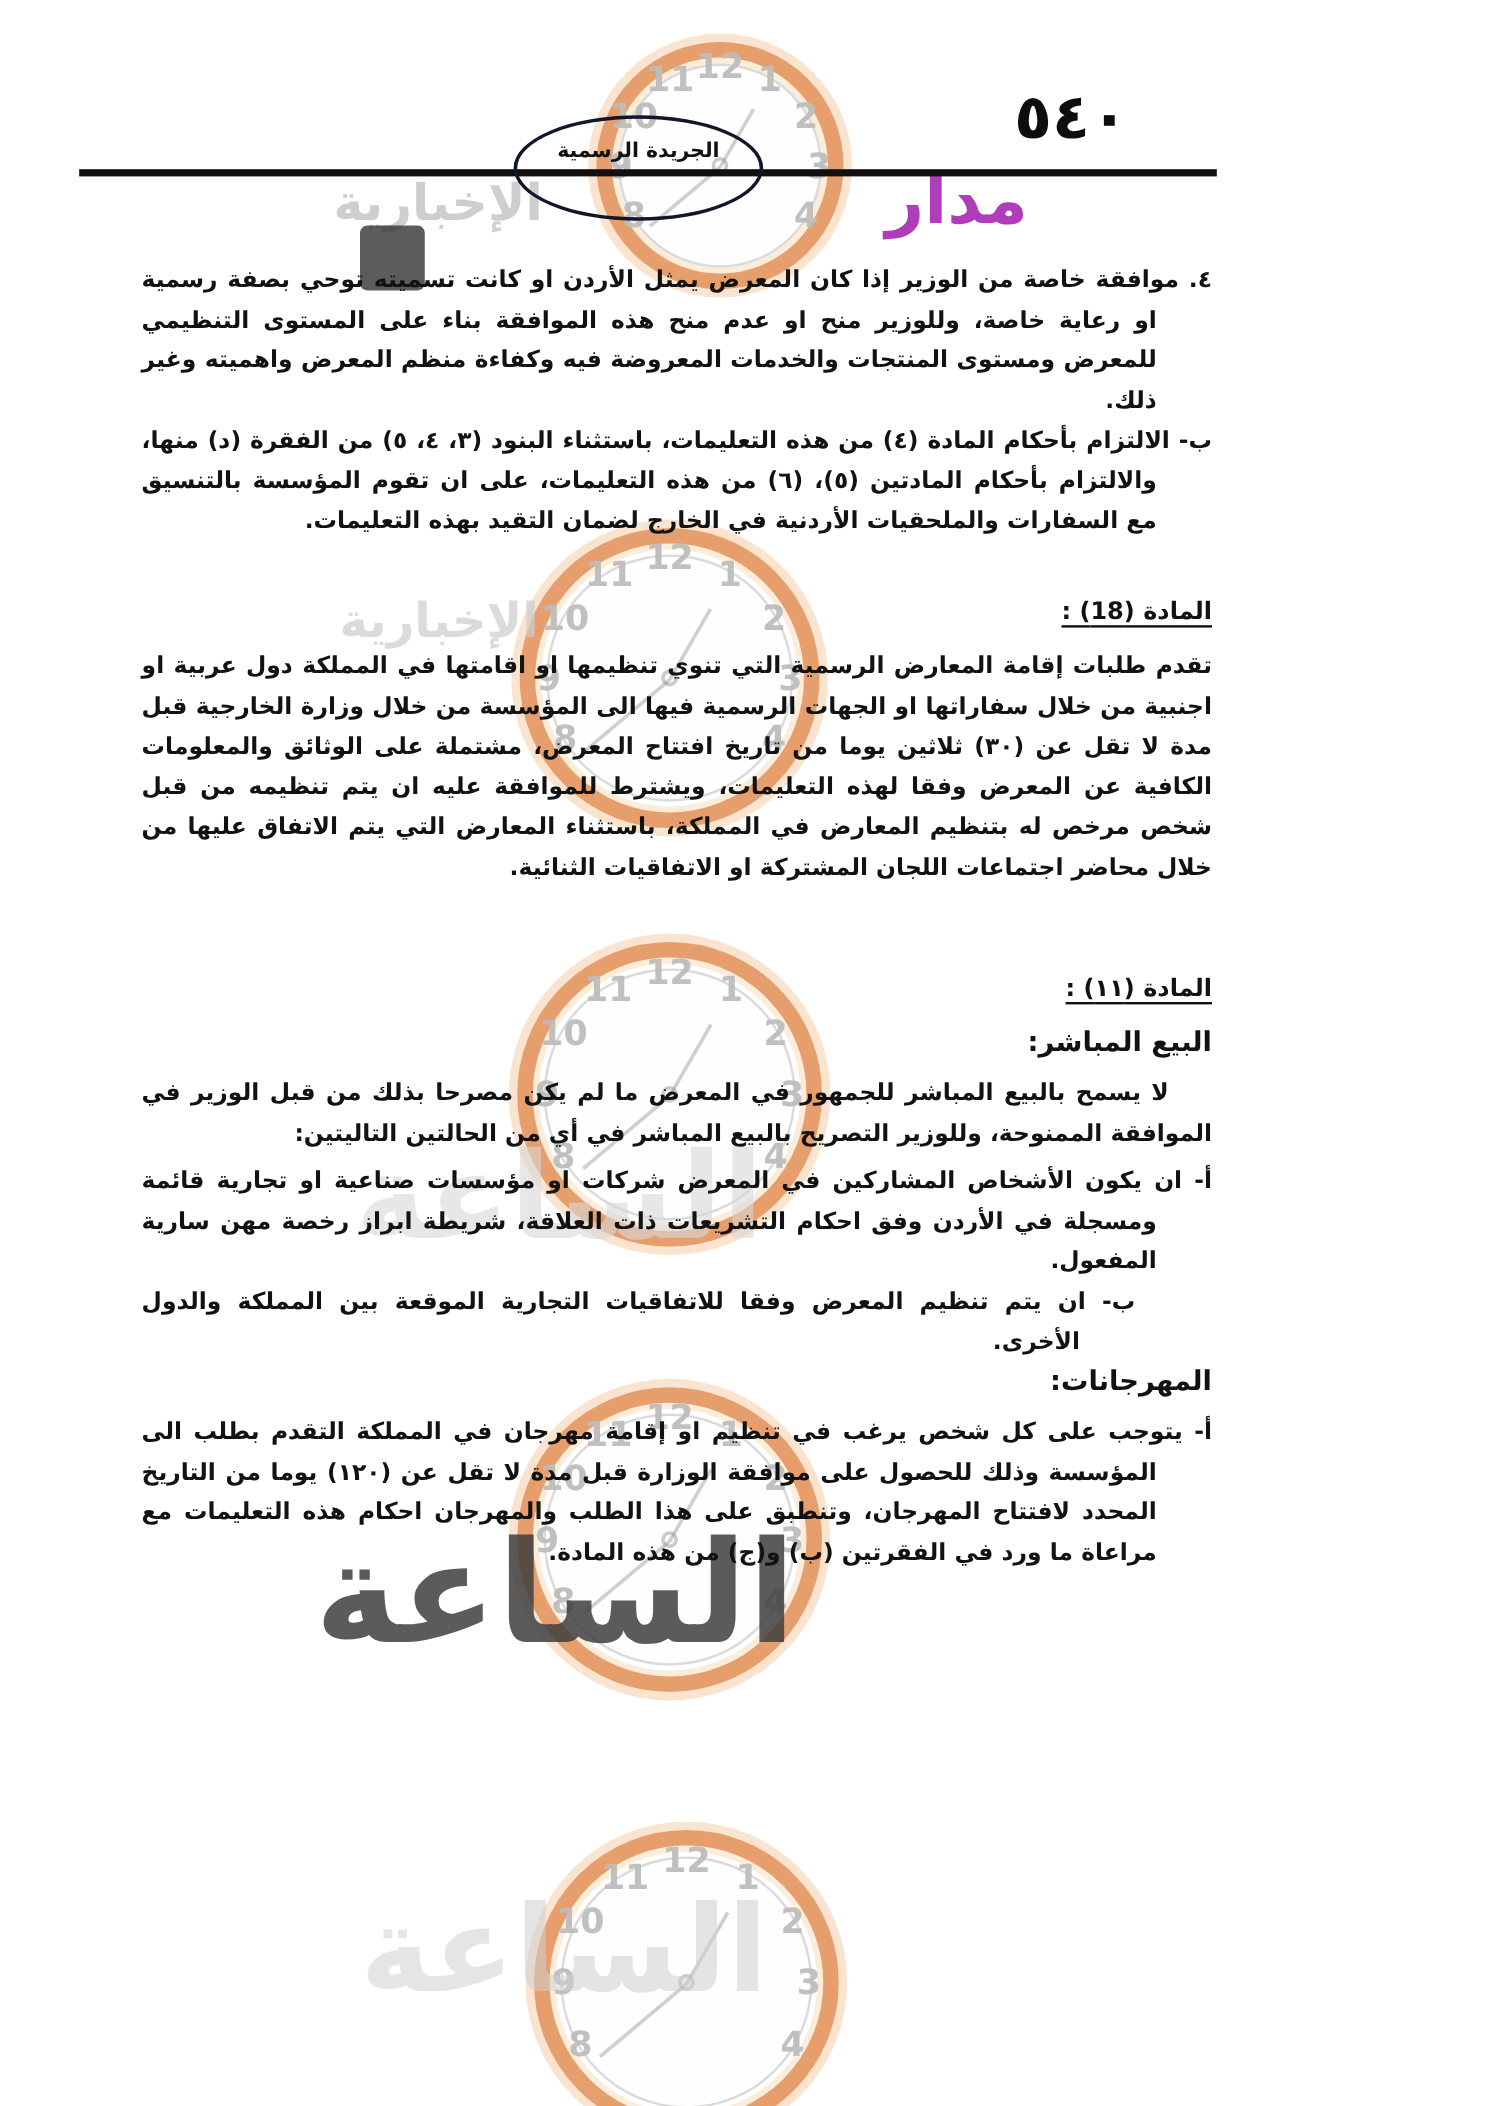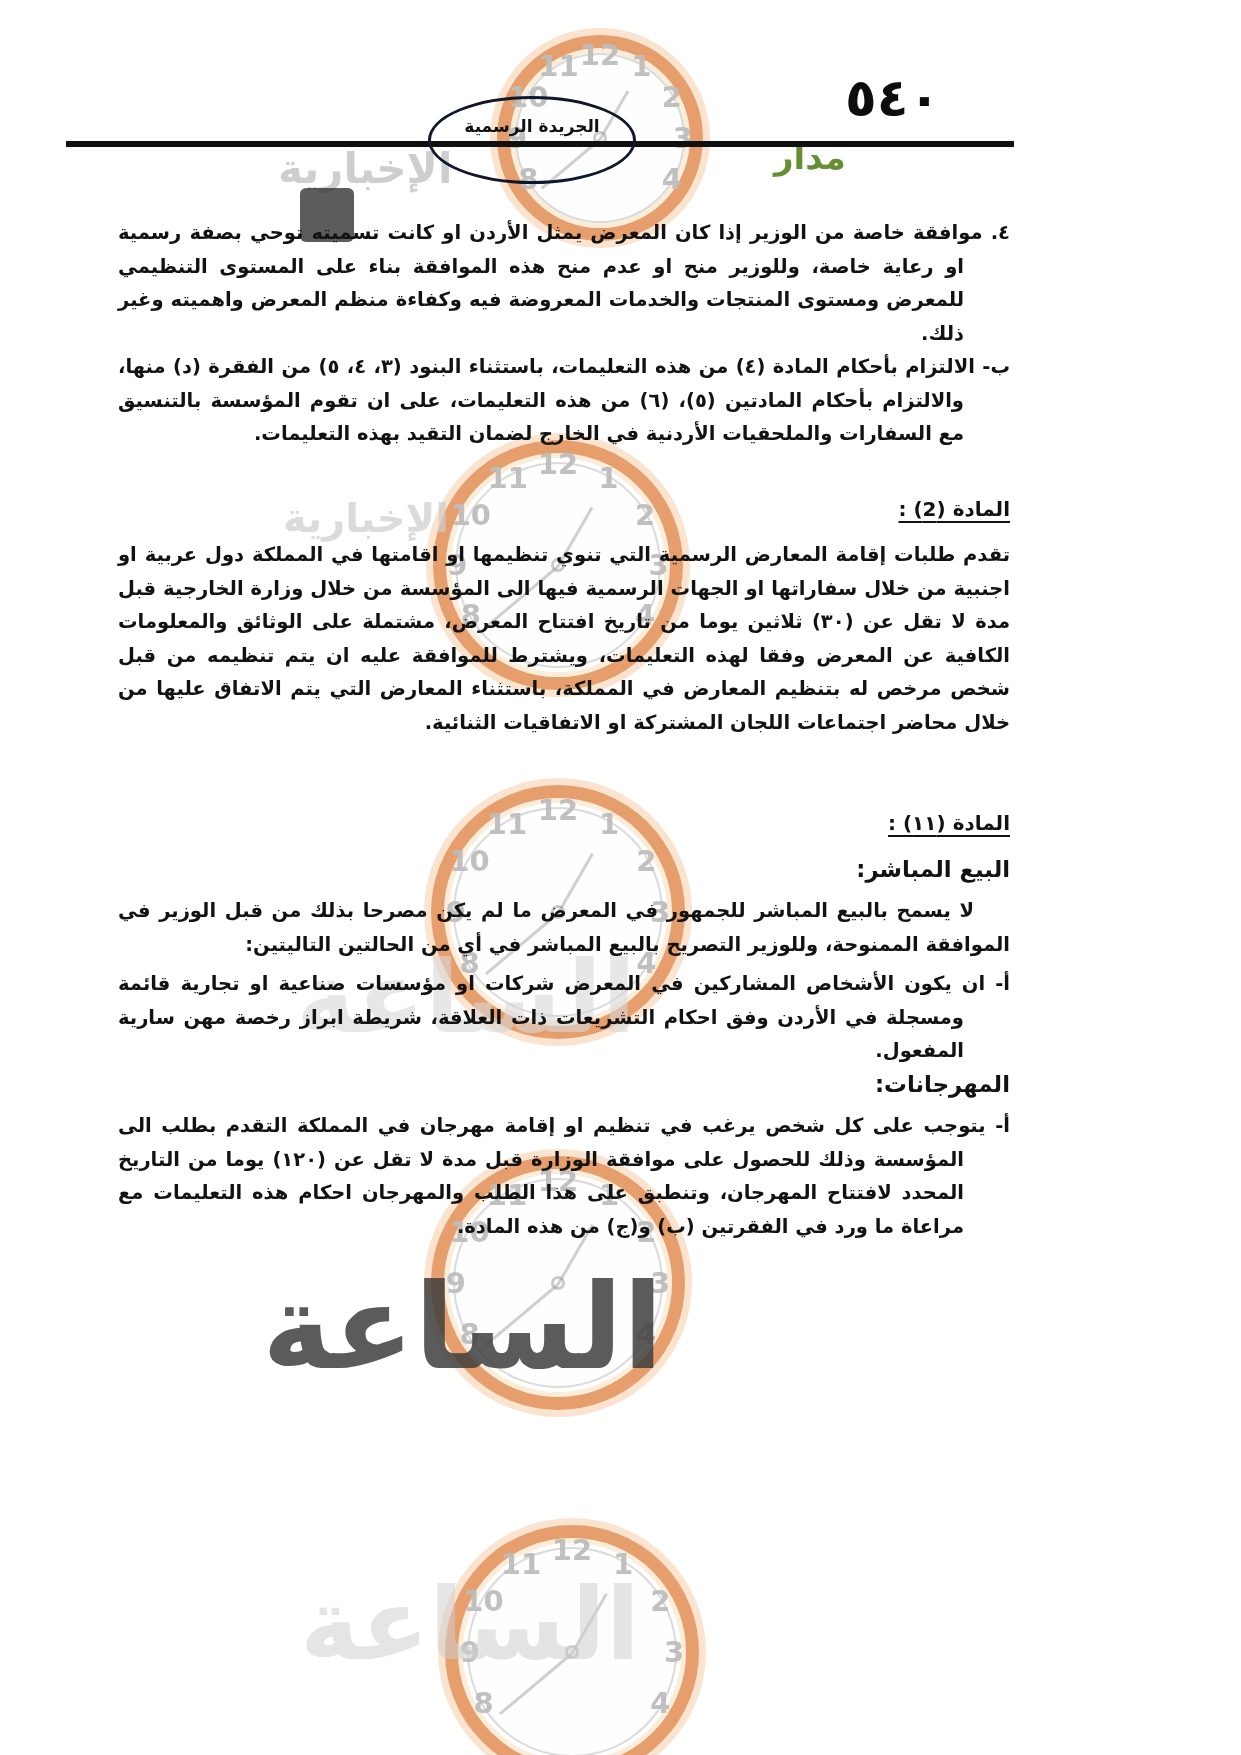--- a/index.html
+++ b/index.html
@@ -155,21 +155,21 @@
         <span class="cnum" style="color: rgb(189, 189, 189); left: 138px; top: 35.88px;">12</span>
         <span class="cnum" style="color: rgb(189, 189, 189); left: 189.06px; top: 49.5615px;">1</span>
         <span class="cnum" style="color: rgb(189, 189, 189); left: 226.439px; top: 86.94px;">2</span>
         <span class="cnum" style="color: rgb(189, 189, 189); left: 240.12px; top: 138px;">3</span>
         <span class="cnum" style="color: rgb(189, 189, 189); left: 226.439px; top: 189.06px;">4</span>
         <span class="cnum" style="color: rgb(189, 189, 189); left: 49.5615px; top: 189.06px;">8</span>
         <span class="cnum" style="color: rgb(189, 189, 189); left: 35.88px; top: 138px;">9</span>
         <span class="cnum" style="color: rgb(189, 189, 189); left: 49.5615px; top: 86.94px;">10</span>
         <span class="cnum" style="color: rgb(189, 189, 189); left: 86.94px; top: 49.5615px;">11</span>
       </div>
-      <div class="wtext" style="left: 774px; top: 140px; font-size: 34px; color: #4d7c0f; opacity: 0.85;">مدار</div>
+      <div class="wtext" style="left: 738px; top: 140px; font-size: 56px; color: #a21caf; opacity: 0.85;">مدار</div>
       <div class="wtext" style="left: 278px; top: 148px; font-size: 42px; color: rgb(194, 194, 194); opacity: 0.8;">الإخبارية</div>
       <div class="wtext" style="left: 283px; top: 498px; font-size: 40px; color: rgb(205, 205, 205); opacity: 0.7;">الإخبارية</div>
       <div class="wtext" style="left: 296px; top: 948px; font-size: 100px; color: rgb(216, 216, 216); opacity: 0.6;">الساعة</div>
       <div class="wtext" style="left: 262px; top: 1268px; font-size: 118px; color: rgb(63, 63, 63); opacity: 0.85;">الساعة</div>
       <div class="wtext" style="left: 300px; top: 1575px; font-size: 100px; color: rgb(208, 208, 208); opacity: 0.55;">الساعة</div>
       <div class="wsquare" style="left: 300px; top: 188px; height: 54px; width: 54px; background: rgb(51, 51, 51); opacity: 0.8;"></div>
     </div>
 
   <div class="page-number">٥٤٠</div>
   <div class="rule"></div>
@@ -181,34 +181,37 @@
 
     <div class="hang">
       <span class="marker">٤.</span>&nbsp;<span>موافقة خاصة من الوزير إذا كان المعرض يمثل الأردن او كانت تسميته توحي بصفة رسمية او رعاية خاصة، وللوزير منح او عدم منح هذه الموافقة بناء على المستوى التنظيمي للمعرض ومستوى المنتجات والخدمات المعروضة فيه وكفاءة منظم المعرض واهميته وغير ذلك.</span>
     </div>
 
     <div class="hang">
       <span class="marker">ب-</span>&nbsp;<span>الالتزام بأحكام المادة (٤) من هذه التعليمات، باستثناء البنود (٣، ٤، ٥) من الفقرة (د) منها، والالتزام بأحكام المادتين (٥)، (٦) من هذه التعليمات، على ان تقوم المؤسسة بالتنسيق مع السفارات والملحقيات الأردنية في الخارج لضمان التقيد بهذه التعليمات.</span>
     </div>
 
     <div class="article-row">
-      <h2 class="article">المادة (2) :</h2>
+      <h2 class="article">المادة (18) :</h2>
     </div>
     <p>تقدم طلبات إقامة المعارض الرسمية التي تنوي تنظيمها او اقامتها في المملكة دول عربية او اجنبية من خلال سفاراتها او الجهات الرسمية فيها الى المؤسسة من خلال وزارة الخارجية قبل مدة لا تقل عن (٣٠) ثلاثين يوما من تاريخ افتتاح المعرض، مشتملة على الوثائق والمعلومات الكافية عن المعرض وفقا لهذه التعليمات، ويشترط للموافقة عليه ان يتم تنظيمه من قبل شخص مرخص له بتنظيم المعارض في المملكة، باستثناء المعارض التي يتم الاتفاق عليها من خلال محاضر اجتماعات اللجان المشتركة او الاتفاقيات الثنائية.</p>
 
     <div class="article-row gap-lg">
       <h2 class="article">المادة (١١) :</h2>
     </div>
     <h3 class="sub">البيع المباشر:</h3>
     <p class="intro">لا يسمح بالبيع المباشر للجمهور في المعرض ما لم يكن مصرحا بذلك من قبل الوزير في الموافقة الممنوحة، وللوزير التصريح بالبيع المباشر في أي من الحالتين التاليتين:</p>
 
     <div class="hang">
       <span class="marker">أ-</span>&nbsp;<span>ان يكون الأشخاص المشاركين في المعرض شركات او مؤسسات صناعية او تجارية قائمة ومسجلة في الأردن وفق احكام التشريعات ذات العلاقة، شريطة ابراز رخصة مهن سارية المفعول.</span>
     </div>
 
+    <div class="hang indent-more">
+      <span class="marker">ب-</span>&nbsp;<span>ان يتم تنظيم المعرض وفقا للاتفاقيات التجارية الموقعة بين المملكة والدول الأخرى.</span>
+    </div>
 
     <h3 class="sub">المهرجانات:</h3>
 
     <div class="hang">
       <span class="marker">أ-</span>&nbsp;<span>يتوجب على كل شخص يرغب في تنظيم او إقامة مهرجان في المملكة التقدم بطلب الى المؤسسة وذلك للحصول على موافقة الوزارة قبل مدة لا تقل عن (١٢٠) يوما من التاريخ المحدد لافتتاح المهرجان، وتنطبق على هذا الطلب والمهرجان احكام هذه التعليمات مع مراعاة ما ورد في الفقرتين (ب) و(ج) من هذه المادة.</span>
     </div>
 
   </main>
 </div>
 

